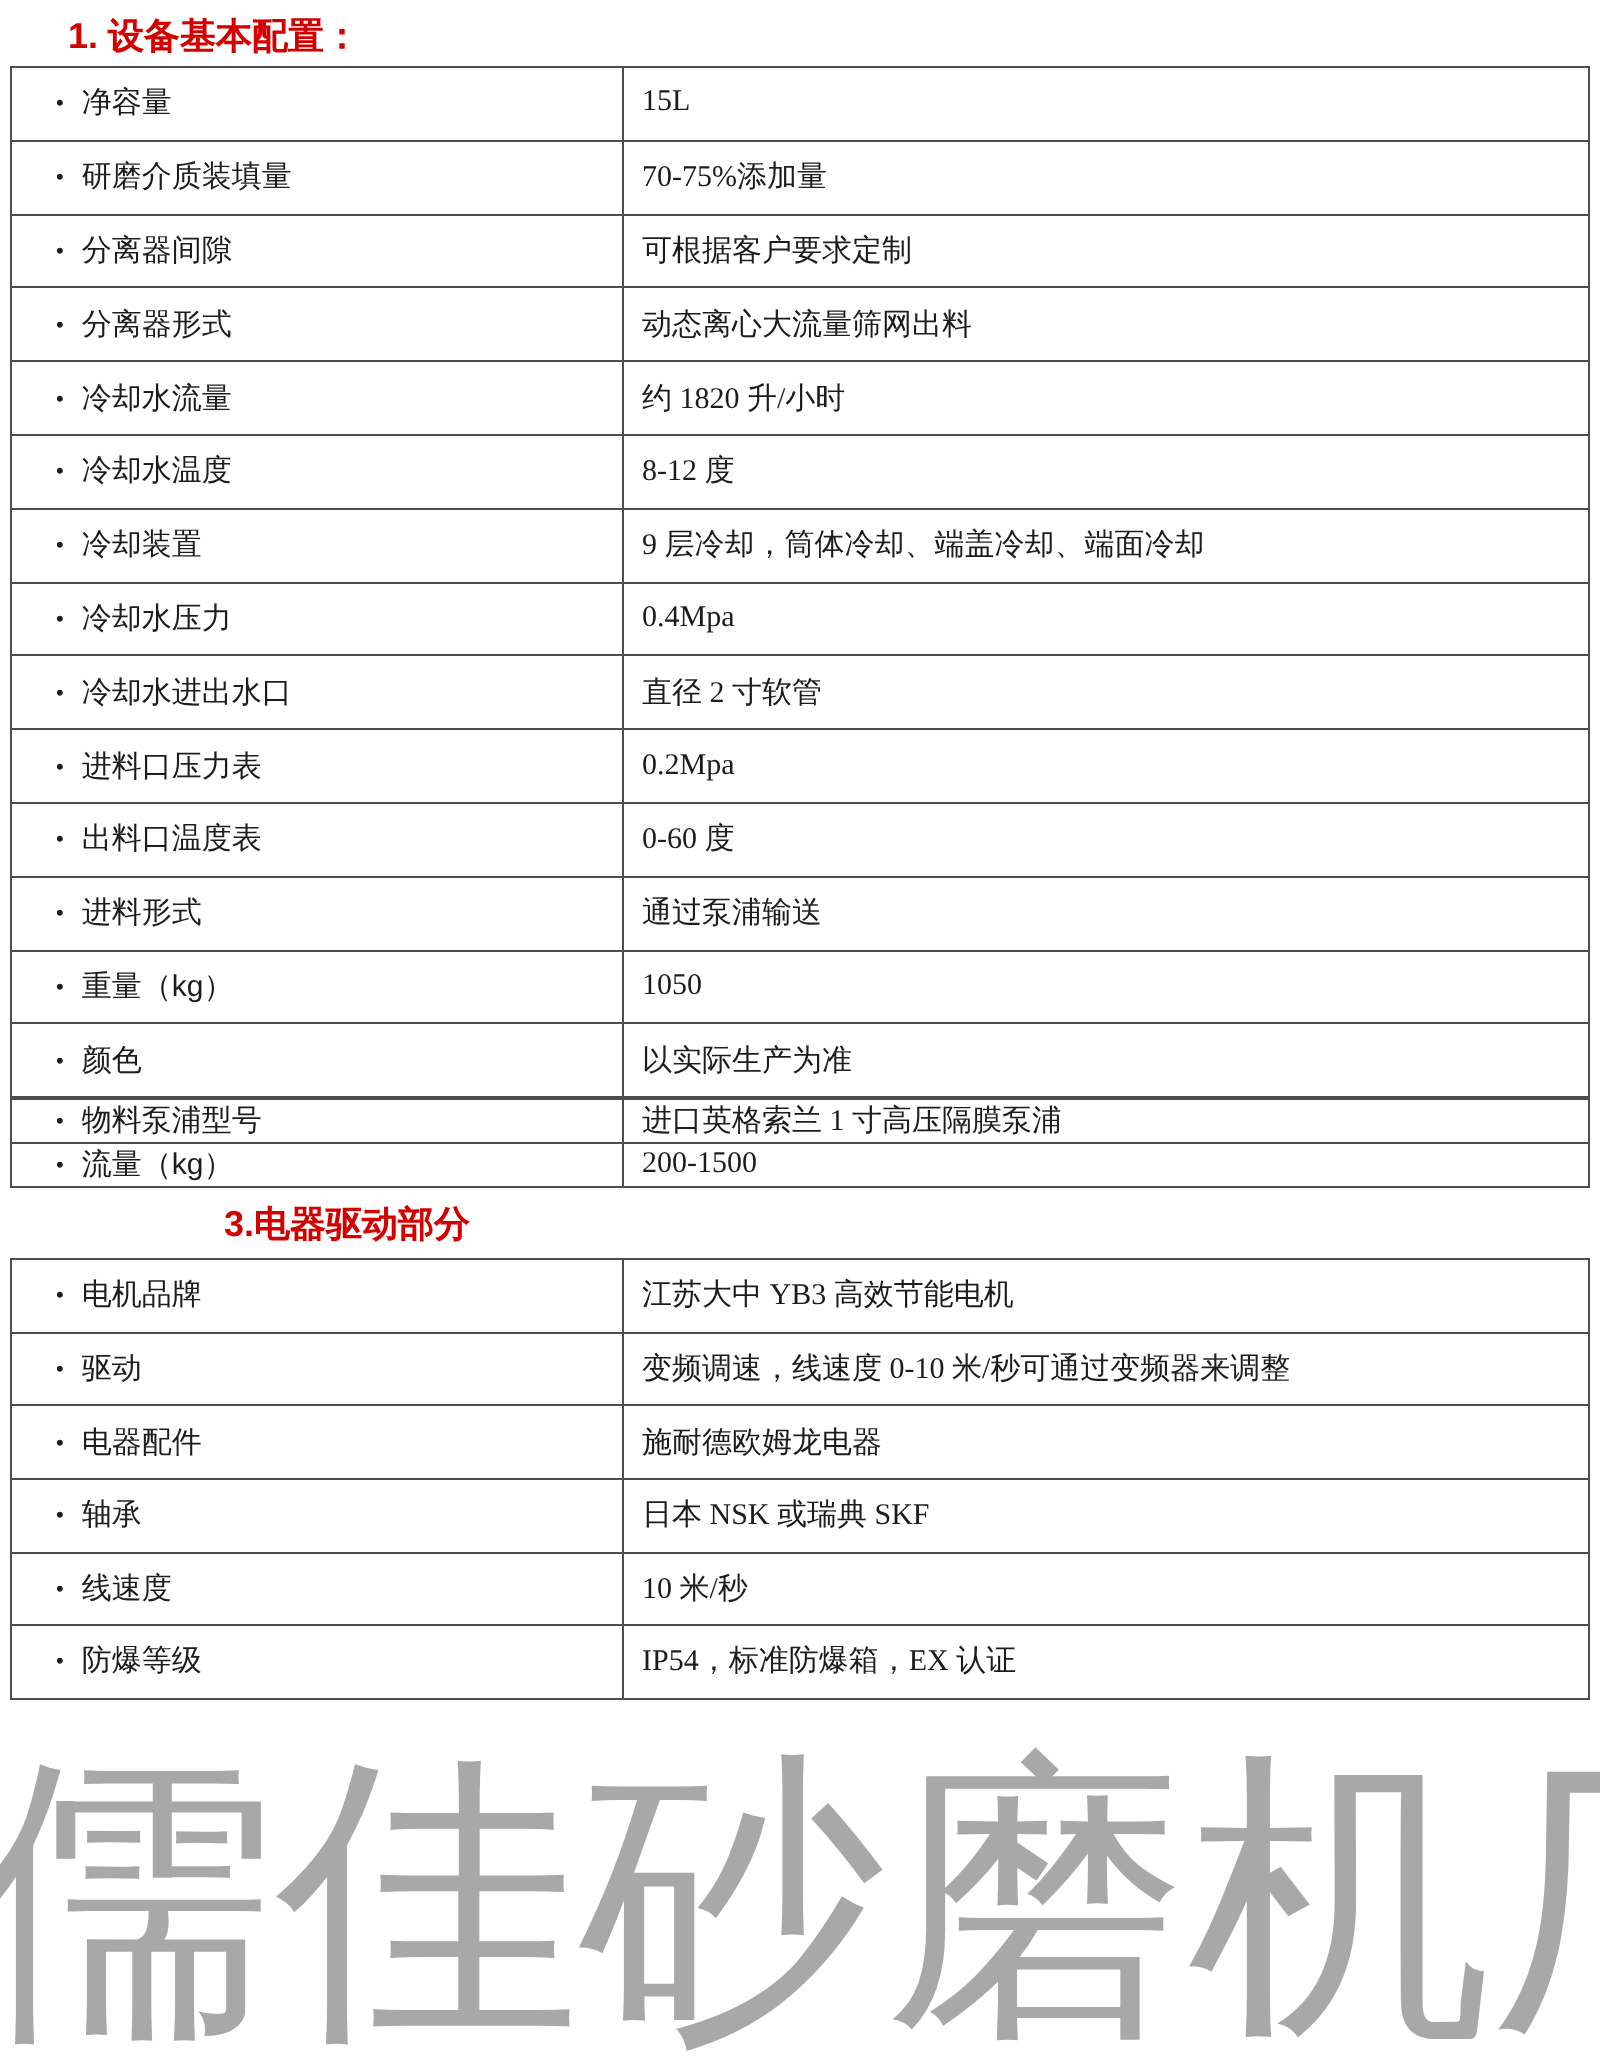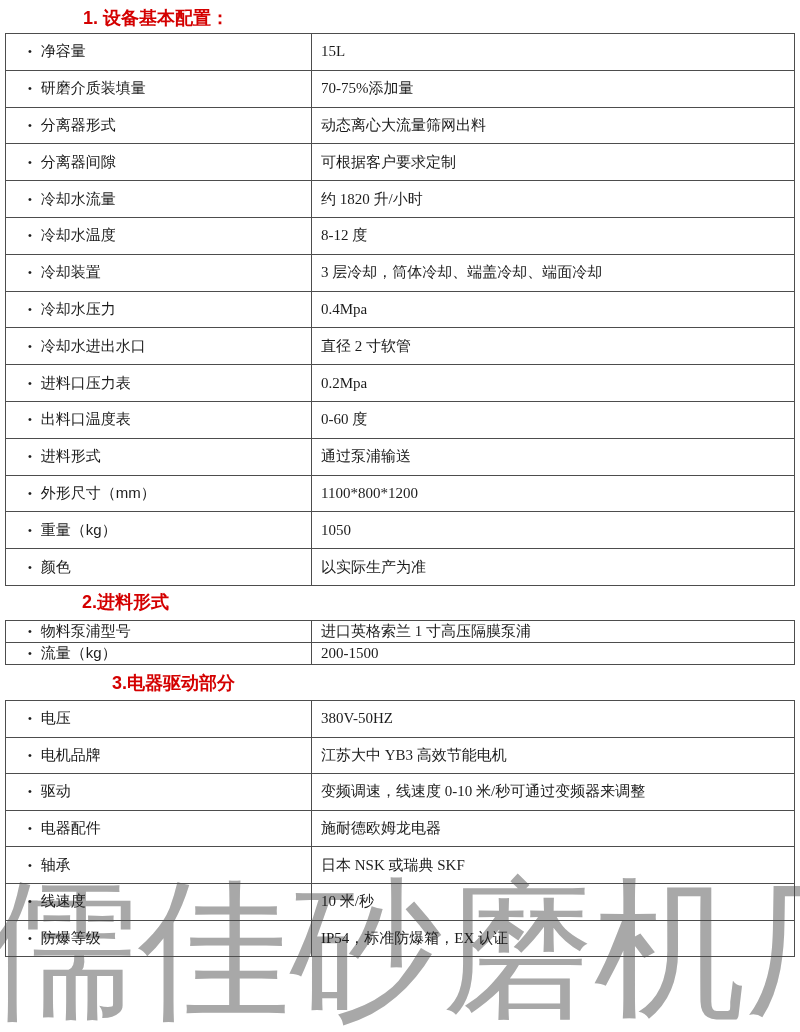--- a/index.html
+++ b/index.html
@@ -18,21 +18,21 @@
   .watermark{
     position:absolute;top:874px;left:-14px;width:822px;z-index:0;
     display:flex;justify-content:space-between;
     font-family:"DejaVu Serif","Liberation Serif",serif;
     font-size:152px;line-height:1;color:var(--wm);
     pointer-events:none;user-select:none;white-space:nowrap;
   }
   .doc{position:relative;z-index:1;padding-top:6px;}
   .section-title{
     color:var(--red);font-weight:700;font-size:18px;line-height:25px;
-    margin-left:83px;
+    margin-left:34px;
   }
   .st-1{margin-top:0;margin-bottom:2px;}
   .st-2{margin-top:4px;margin-bottom:5px;margin-left:82px;}
   .st-3{margin-top:6px;margin-bottom:4px;margin-left:112px;}
   table{
     border-collapse:collapse;table-layout:fixed;
     width:790px;margin-left:5px;background:transparent;
   }
   td{
     border:1.5px solid var(--border);
@@ -73,42 +73,42 @@
           <td class="label-cell"><span class="bullet">•</span><span>净容量</span></td>
           <td class="value-cell">15L</td>
         </tr>
 
         <tr>
           <td class="label-cell"><span class="bullet">•</span><span>研磨介质装填量</span></td>
           <td class="value-cell">70-75%添加量</td>
         </tr>
 
         <tr>
+          <td class="label-cell"><span class="bullet">•</span><span>分离器间隙</span></td>
+          <td class="value-cell">可根据客户要求定制</td>
+        </tr>
+
+        <tr>
           <td class="label-cell"><span class="bullet">•</span><span>分离器形式</span></td>
           <td class="value-cell">动态离心大流量筛网出料</td>
         </tr>
 
         <tr>
-          <td class="label-cell"><span class="bullet">•</span><span>分离器间隙</span></td>
-          <td class="value-cell">可根据客户要求定制</td>
-        </tr>
-
-        <tr>
           <td class="label-cell"><span class="bullet">•</span><span>冷却水流量</span></td>
           <td class="value-cell">约 1820 升/小时</td>
         </tr>
 
         <tr>
           <td class="label-cell"><span class="bullet">•</span><span>冷却水温度</span></td>
           <td class="value-cell">8-12 度</td>
         </tr>
 
         <tr>
           <td class="label-cell"><span class="bullet">•</span><span>冷却装置</span></td>
-          <td class="value-cell">3 层冷却，筒体冷却、端盖冷却、端面冷却</td>
+          <td class="value-cell">9 层冷却，筒体冷却、端盖冷却、端面冷却</td>
         </tr>
 
         <tr>
           <td class="label-cell"><span class="bullet">•</span><span>冷却水压力</span></td>
           <td class="value-cell">0.4Mpa</td>
         </tr>
 
         <tr>
           <td class="label-cell"><span class="bullet">•</span><span>冷却水进出水口</span></td>
           <td class="value-cell">直径 2 寸软管</td>
@@ -122,38 +122,33 @@
         <tr>
           <td class="label-cell"><span class="bullet">•</span><span>出料口温度表</span></td>
           <td class="value-cell">0-60 度</td>
         </tr>
 
         <tr>
           <td class="label-cell"><span class="bullet">•</span><span>进料形式</span></td>
           <td class="value-cell">通过泵浦输送</td>
         </tr>
 
-        <tr>
-          <td class="label-cell"><span class="bullet">•</span><span>外形尺寸（mm）</span></td>
-          <td class="value-cell">1100*800*1200</td>
-        </tr>
 
         <tr>
           <td class="label-cell"><span class="bullet">•</span><span>重量（kg）</span></td>
           <td class="value-cell">1050</td>
         </tr>
 
         <tr>
           <td class="label-cell"><span class="bullet">•</span><span>颜色</span></td>
           <td class="value-cell">以实际生产为准</td>
         </tr>
       </tbody>
   </table>
 
-  <div class="section-title st-2">2.进料形式</div>
 
   <table class="t2">
     <tbody>
 
         <tr>
           <td class="label-cell"><span class="bullet">•</span><span>物料泵浦型号</span></td>
           <td class="value-cell">进口英格索兰 1 寸高压隔膜泵浦</td>
         </tr>
 
         <tr>
@@ -161,24 +156,20 @@
           <td class="value-cell">200-1500</td>
         </tr>
       </tbody>
   </table>
 
   <div class="section-title st-3">3.电器驱动部分</div>
 
   <table class="t3">
     <tbody>
 
-        <tr>
-          <td class="label-cell"><span class="bullet">•</span><span>电压</span></td>
-          <td class="value-cell">380V-50HZ</td>
-        </tr>
 
         <tr>
           <td class="label-cell"><span class="bullet">•</span><span>电机品牌</span></td>
           <td class="value-cell">江苏大中 YB3 高效节能电机</td>
         </tr>
 
 
         <tr>
           <td class="label-cell"><span class="bullet">•</span><span>驱动</span></td>
           <td class="value-cell">变频调速，线速度 0-10 米/秒可通过变频器来调整</td>

